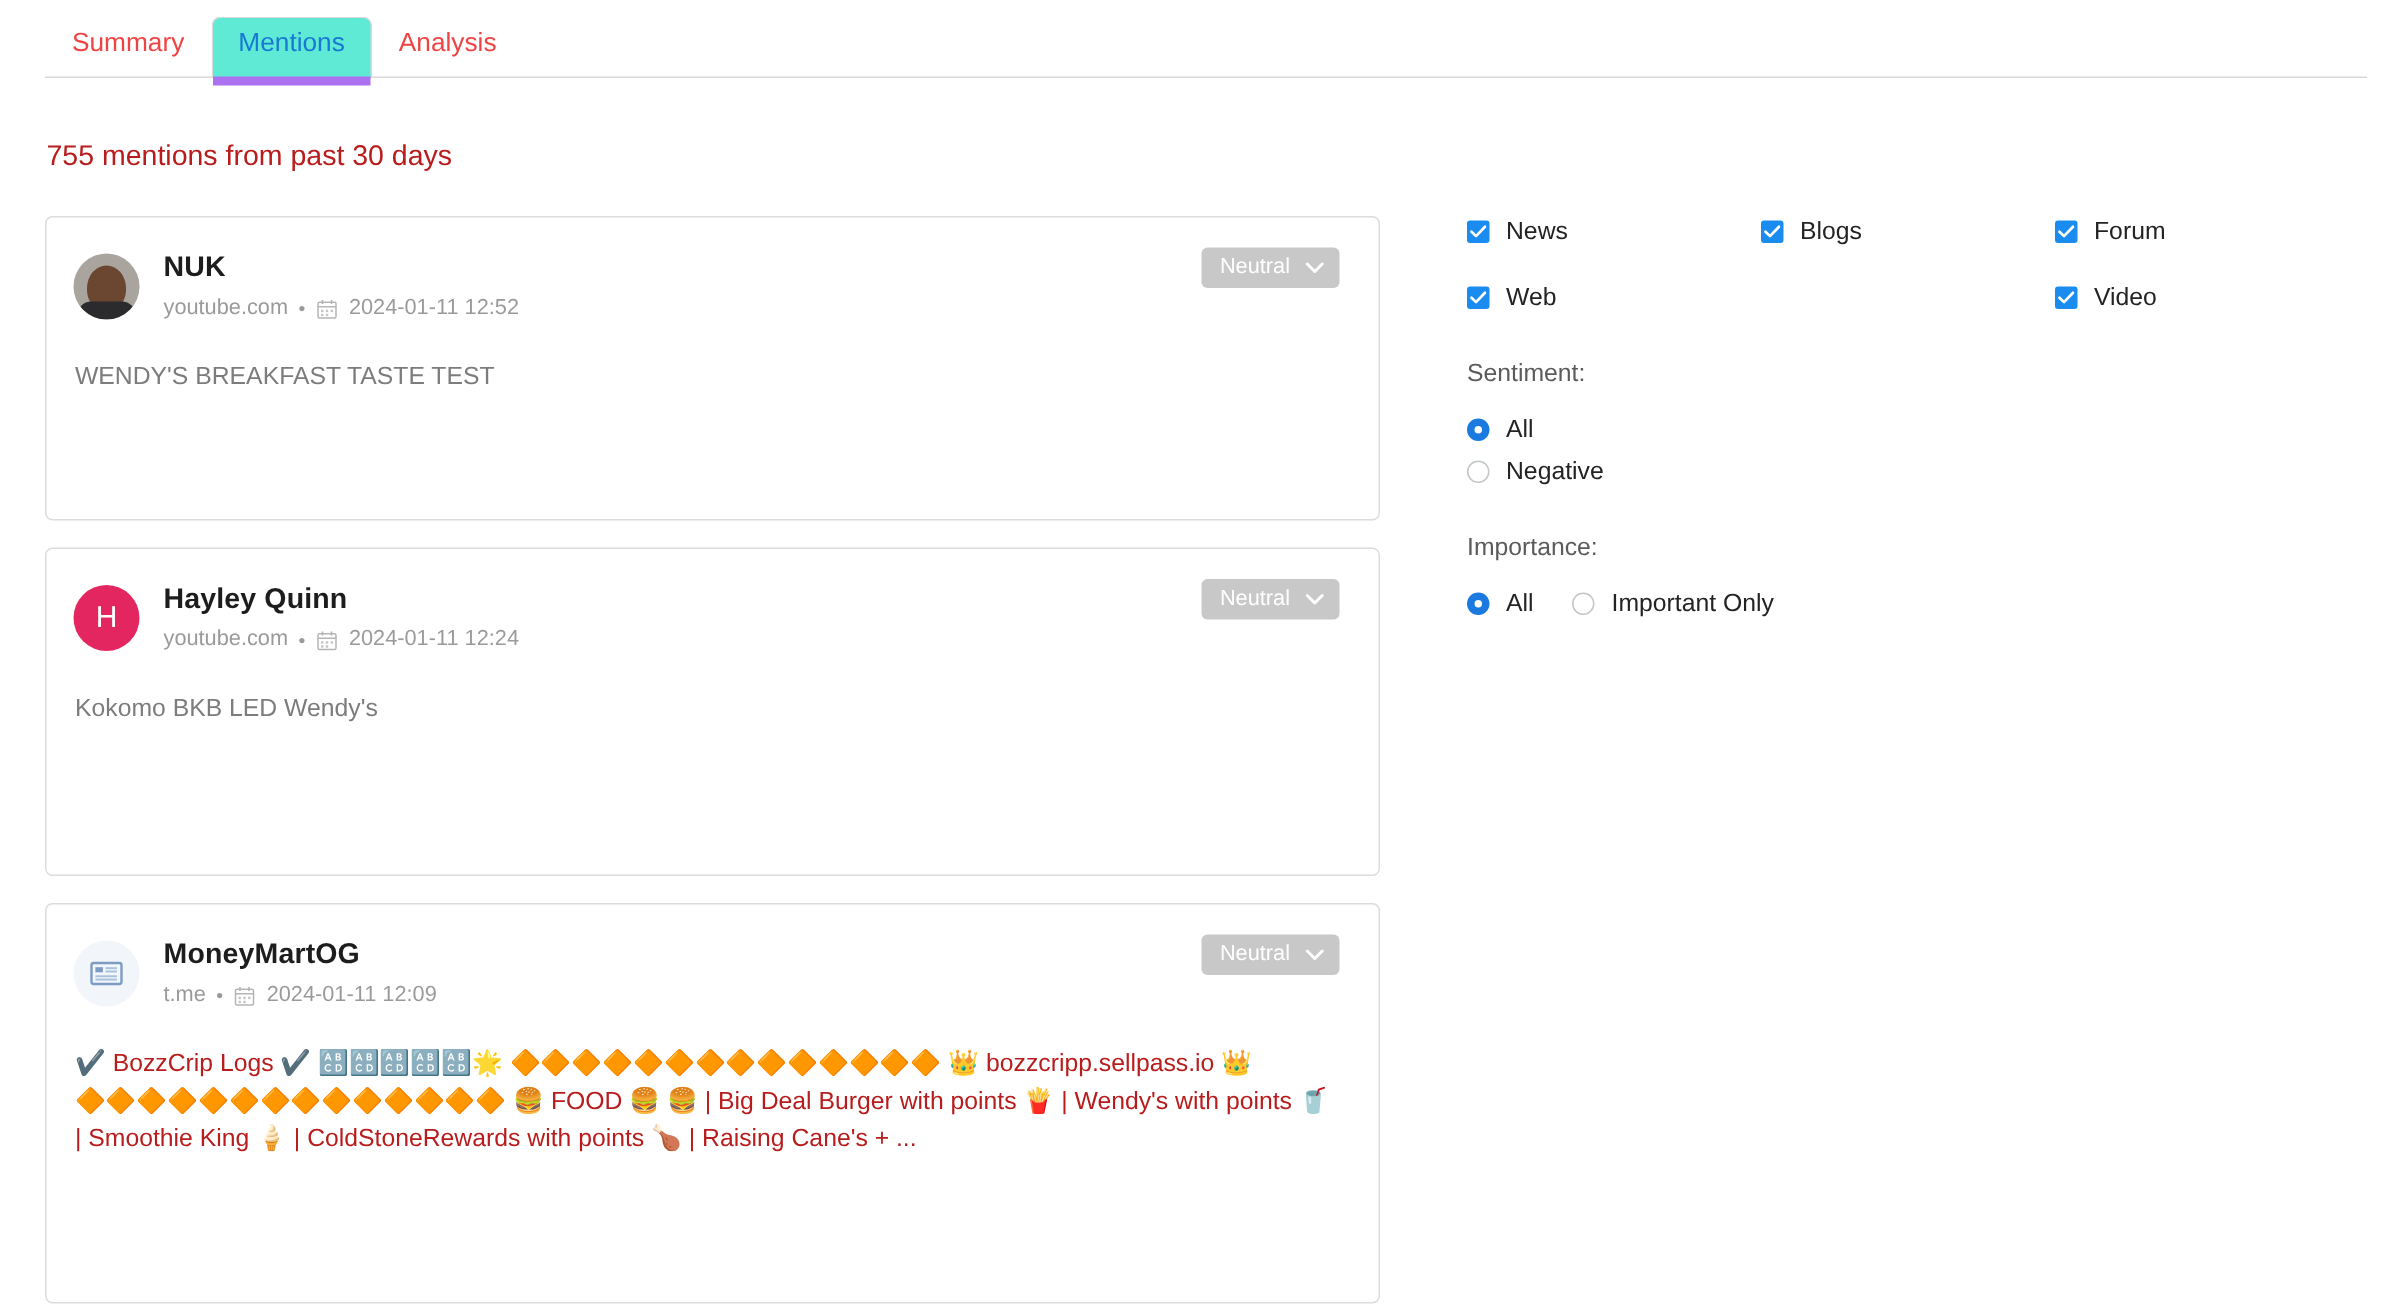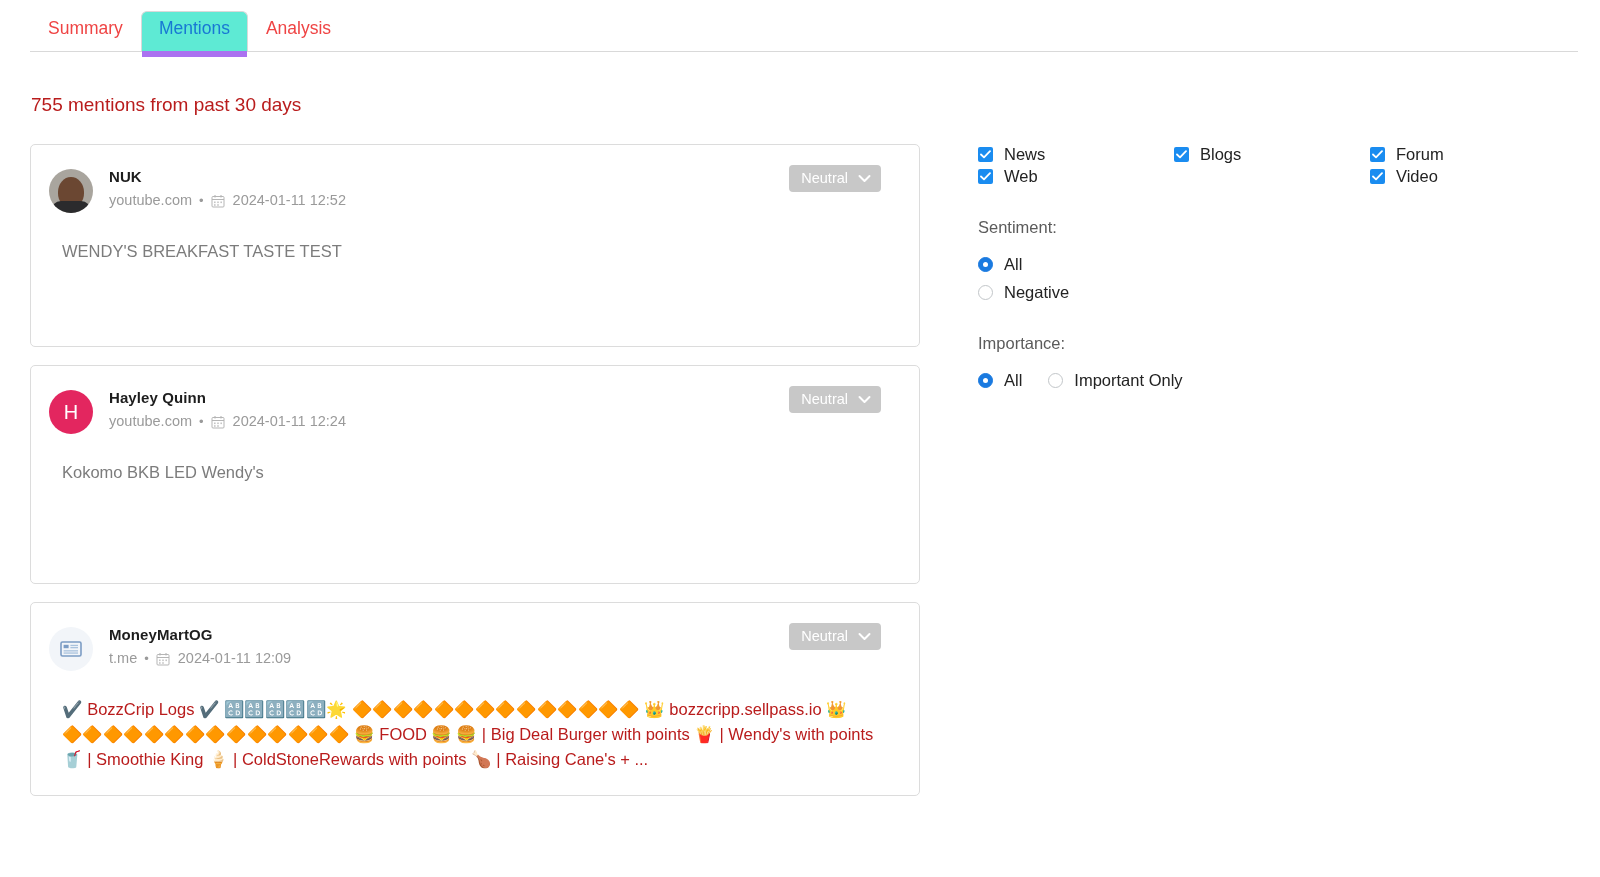--- a/index.html
+++ b/index.html
@@ -81,21 +81,21 @@
   .card {
     position: relative;
     border: 1px solid #dcdcdc;
     border-radius: 5px;
     background: #ffffff;
     margin-bottom: 18px;
     padding: 22px 26px 20px 18px;
   }
   .card.c1 { height: 203px; }
   .card.c2 { height: 219px; }
-  .card.c3 { height: 194px; }
+  .card.c3 { height: 267px; }
 
   .card-head { display: flex; align-items: flex-start; }
 
   .avatar {
     width: 44px; height: 44px;
     border-radius: 50%;
     flex: none;
     margin-top: 2px;
     overflow: hidden;
     display: flex; align-items: center; justify-content: center;
@@ -119,74 +119,73 @@
     background: #e3265f;
     color: #ffffff;
     font-size: 20px;
     font-weight: 400;
   }
   .avatar.news { background: #f2f5f9; }
   .avatar.news svg { display: block; }
 
   .head-text { margin-left: 16px; padding-top: 1px; }
   .author {
-    font-size: 15px;
+    font-size: 19px;
     font-weight: bold;
     color: #1d1d1d;
     letter-spacing: .1px;
   }
   .meta {
     margin-top: 7px;
     font-size: 14.5px;
     color: #9a9a9a;
     display: flex;
     align-items: flex-end;
     gap: 7px;
   }
   .meta .dot { color: #9a9a9a; font-size: 13px; }
   .meta .cal { display: inline-flex; margin-right: 1px; }
 
   .sentiment-badge {
     position: absolute;
     top: 20px;
-    right: 38px;
+    right: 26px;
     background: #c8c8c8;
     color: #ffffff;
     font-size: 14.5px;
     border-radius: 4px;
     padding: 5px 10px 6px 12px;
     display: flex;
     align-items: center;
     gap: 10px;
     cursor: pointer;
     user-select: none;
   }
   .sentiment-badge .chev { display: inline-flex; }
 
   .card-body {
     margin-top: 26px;
     font-size: 16.5px;
     line-height: 25px;
     color: #7c7c7c;
     padding-left: 1px;
-    margin-left: 12px;
   }
   .card-body.emoji-body { color: #b91c1c; word-break: break-word; }
 
   
   .filter-label {
     font-size: 16.5px;
     color: #5b5b5b;
     margin-bottom: 17px;
   }
   .filter-block { margin-bottom: 32px; }
   .cat-grid {
     display: grid;
     grid-template-columns: 196px 196px 196px;
-    row-gap: 2px;
+    row-gap: 24px;
   }
   .opt {
     display: flex;
     align-items: center;
     gap: 11px;
     font-size: 16.5px;
     color: #232323;
     cursor: pointer;
     line-height: 20px;
   }

